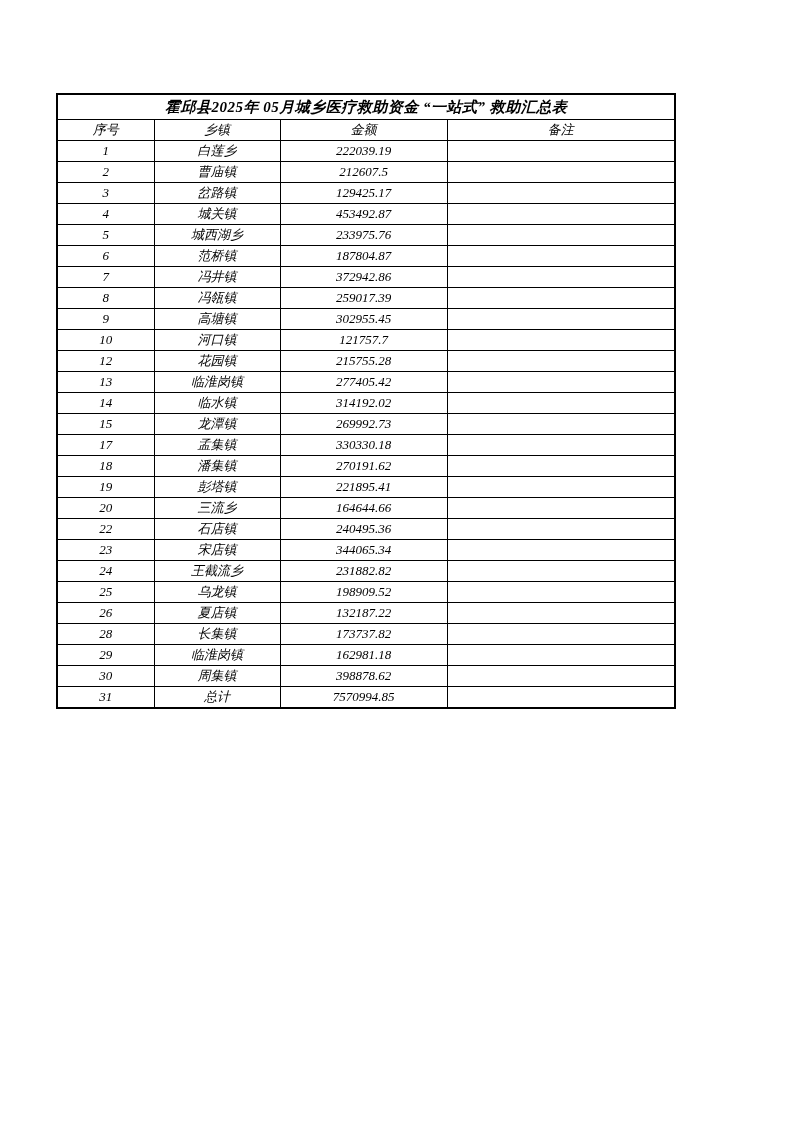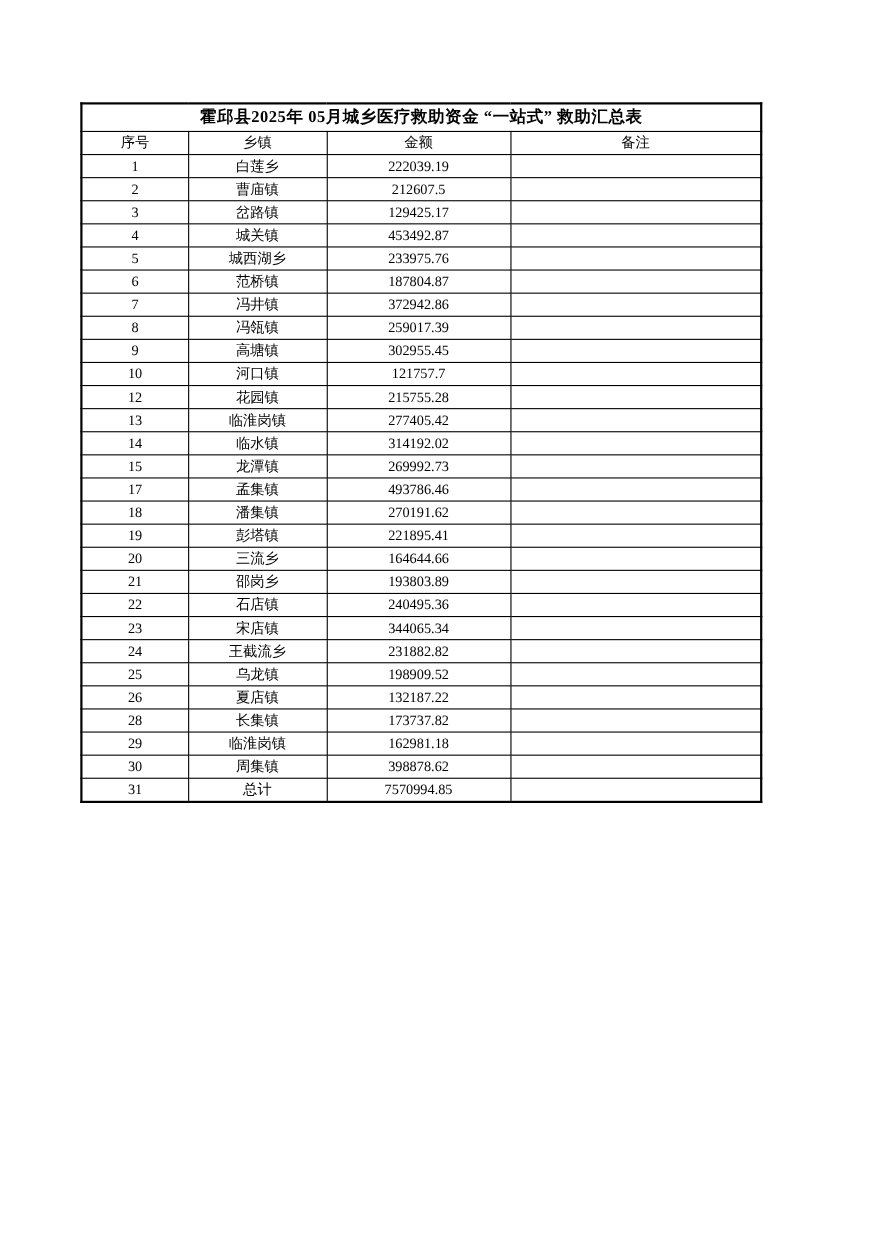--- a/index.html
+++ b/index.html
@@ -10,26 +10,27 @@
   }
   .page {
     position: relative;
     width: 793px;
     height: 1122px;
     background: #ffffff;
     overflow: hidden;
   }
   .report-table {
     position: absolute;
-    left: 73px;
+    left: 56px;
     top: 93px;
     width: 618px;
     border-collapse: collapse;
     table-layout: fixed;
     color: #000000;
+    font-style: italic;
   }
   .report-table col.col-no       { width: 97px;  }
   .report-table col.col-township { width: 126px; }
   .report-table col.col-amount   { width: 167px; }
   .report-table col.col-remark   { width: 228px; }
 
   .report-table td, .report-table th {
     border: 1px solid #000000;
     padding: 0 2px;
     text-align: center;
@@ -161,21 +162,21 @@
         </tr>
         <tr>
           <td>15</td>
           <td>龙潭镇</td>
           <td class="amount">269992.73</td>
           <td></td>
         </tr>
         <tr>
           <td>17</td>
           <td>孟集镇</td>
-          <td class="amount">493786.46</td>
+          <td class="amount">330330.18</td>
           <td></td>
         </tr>
         <tr>
           <td>18</td>
           <td>潘集镇</td>
           <td class="amount">270191.62</td>
           <td></td>
         </tr>
         <tr>
           <td>19</td>
@@ -183,26 +184,20 @@
           <td class="amount">221895.41</td>
           <td></td>
         </tr>
         <tr>
           <td>20</td>
           <td>三流乡</td>
           <td class="amount">164644.66</td>
           <td></td>
         </tr>
         <tr>
-          <td>21</td>
-          <td>邵岗乡</td>
-          <td class="amount">193803.89</td>
-          <td></td>
-        </tr>
-        <tr>
           <td>22</td>
           <td>石店镇</td>
           <td class="amount">240495.36</td>
           <td></td>
         </tr>
         <tr>
           <td>23</td>
           <td>宋店镇</td>
           <td class="amount">344065.34</td>
           <td></td>

